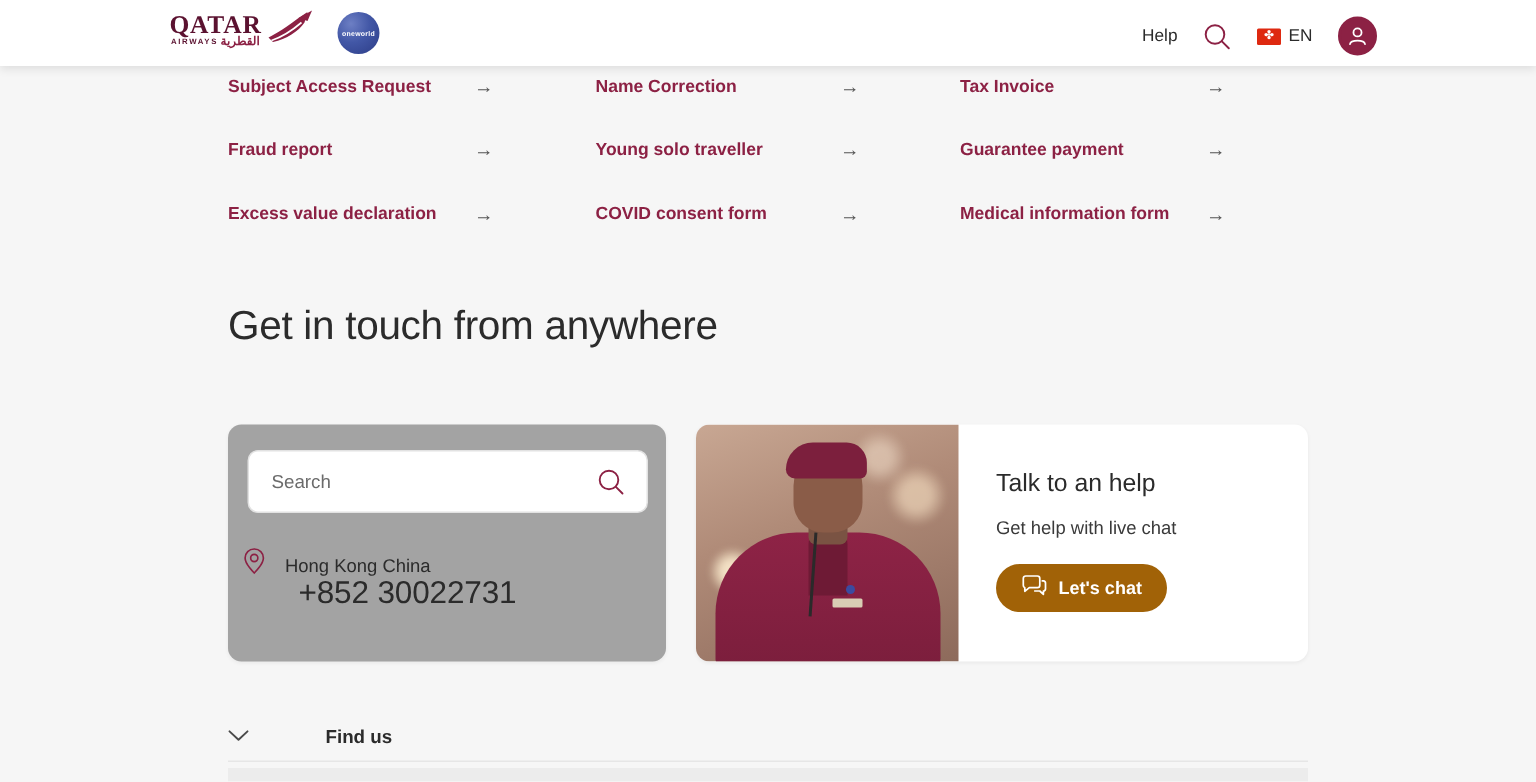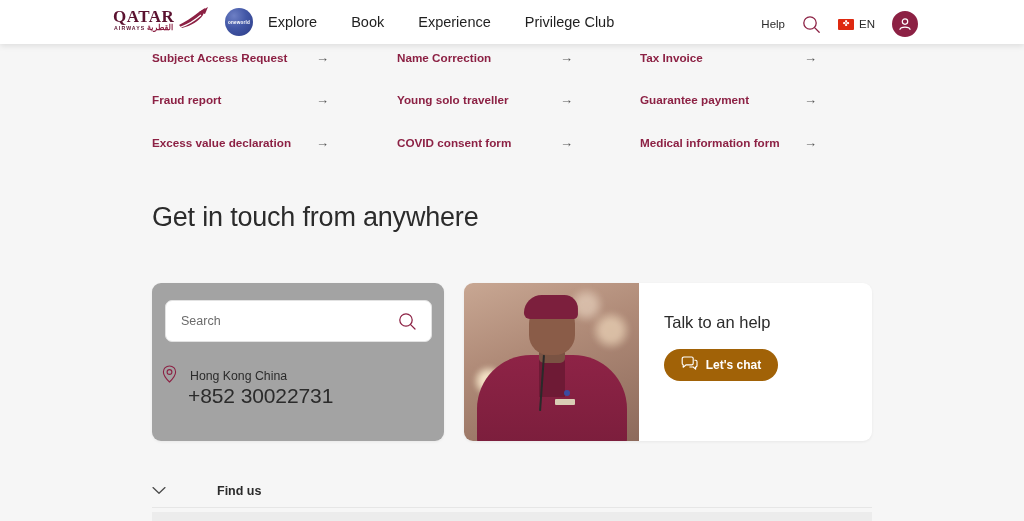--- a/index.html
+++ b/index.html
@@ -108,21 +108,21 @@
     font-family: "Liberation Sans", sans-serif;
     font-size: 12.5px; color: #6b6b6b;
     margin-left: 15px; width: 200px;
   }
   .search-input::placeholder { color: #6b6b6b; }
   .search-icon-wrap { position: absolute; right: 14px; top: 11px; cursor: pointer; }
 
   .loc-row { position: absolute; left: 10px; top: 82px; display: flex; align-items: center; gap: 13px; }
   .loc-text { font-size: 12.3px; color: #2b2b2b; }
   .phone {
-    position: absolute; left: 36px; top: 101px;
+    position: absolute; left: 47px; top: 101px;
     font-size: 21px; color: #2b2b2b; font-weight: 400; letter-spacing: -0.1px; text-align: center;
   }
 
   
   .card-right {
     position: absolute; left: 464px; top: 283px;
     width: 408px; height: 158px;
     background: #fff; border-radius: 9px; overflow: hidden;
     box-shadow: 0 1px 3px rgba(0,0,0,0.06);
     display: flex;
@@ -219,26 +219,20 @@
           <path d="M4 19 C10 16, 16 12, 24 6 L30 2 L28 9 C24 15, 16 20, 7 22 Z" fill="#8c2144"></path>
           <path d="M24 6 L33 1 L30 8 Z" fill="#8c2144"></path>
           <path d="M6 21 C12 19, 19 15, 26 9" stroke="#fff" stroke-width="1.1" fill="none"></path>
         </svg>
       </div>
 
       <div class="oneworld">
         <span>oneworld</span>
       </div>
 
-      <nav class="nav">
-        <div class="nav-item">Explore</div>
-        <div class="nav-item">Book</div>
-        <div class="nav-item">Experience</div>
-        <div class="nav-item">Privilege Club</div>
-      </nav>
 
       <div class="hdr-right">
         <div class="help-link">Help</div>
         <div class="icon-btn">
           <svg width="19" height="19" viewBox="0 0 19 19">
             <circle cx="8" cy="8" r="6.2" stroke="#8c2144" stroke-width="1.3" fill="none"></circle>
             <line x1="12.6" y1="12.6" x2="17.2" y2="17.2" stroke="#8c2144" stroke-width="1.3" stroke-linecap="round"></line>
           </svg>
         </div>
         <div class="lang">
@@ -340,20 +334,21 @@
       <div class="agent-collar"></div>
       <div class="agent-neck"></div>
       <div class="agent-head"></div>
       <div class="agent-hat"></div>
       <div class="agent-strap"></div>
       <div class="agent-badge"></div>
       <div class="agent-pin"></div>
     </div>
     <div class="agent-info">
       <div class="agent-title">Talk to an help</div>
+      <div class="agent-sub">Get help with live chat</div>
       <button class="chat-btn">
         <span>
           <svg width="17" height="15" viewBox="0 0 17 15">
             <path d="M1.2 2.6 A1.6 1.6 0 0 1 2.8 1 H10.6 A1.6 1.6 0 0 1 12.2 2.6 V7.2 A1.6 1.6 0 0 1 10.6 8.8 H5.2 L2.2 11.2 V8.8 A1.6 1.6 0 0 1 1.2 7.2 Z" fill="none" stroke="#fff" stroke-width="1.15" stroke-linejoin="round"></path>
             <path d="M13.4 4.2 H14.6 A1.5 1.5 0 0 1 16 5.7 V9.6 A1.5 1.5 0 0 1 14.6 11 V13.2 L12.2 11 H8.4" fill="none" stroke="#fff" stroke-width="1.15" stroke-linejoin="round"></path>
           </svg>
         </span>
         <span class="chat-btn-label">Let's chat</span>
       </button>
     </div>

